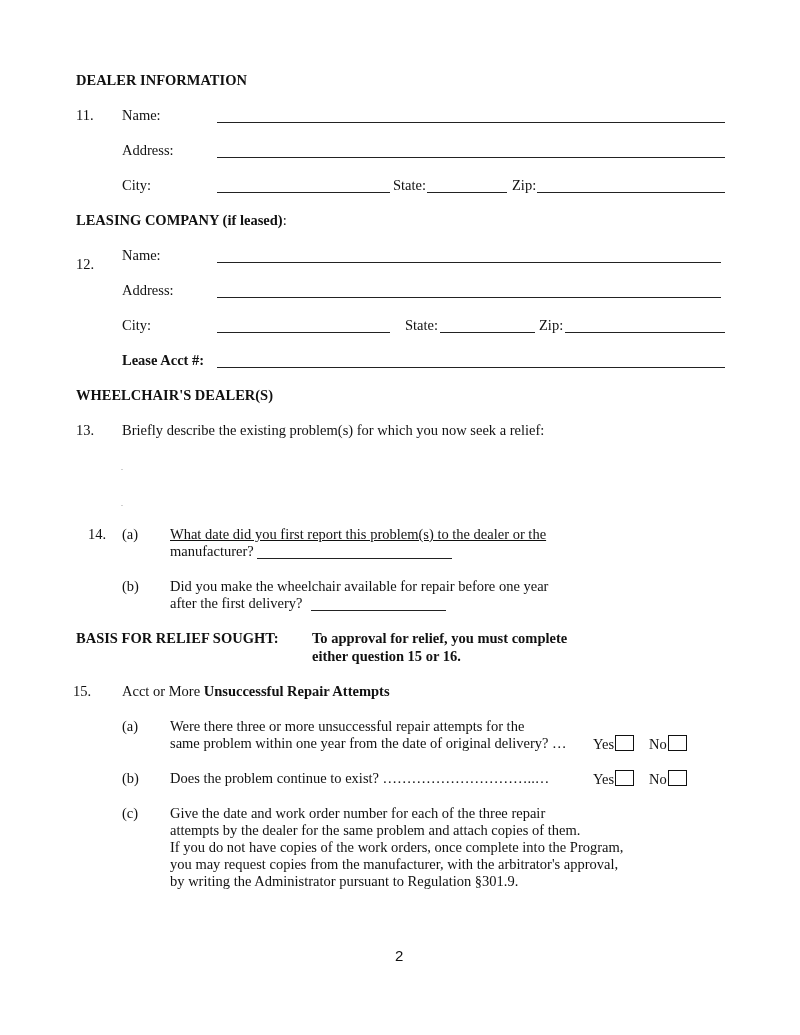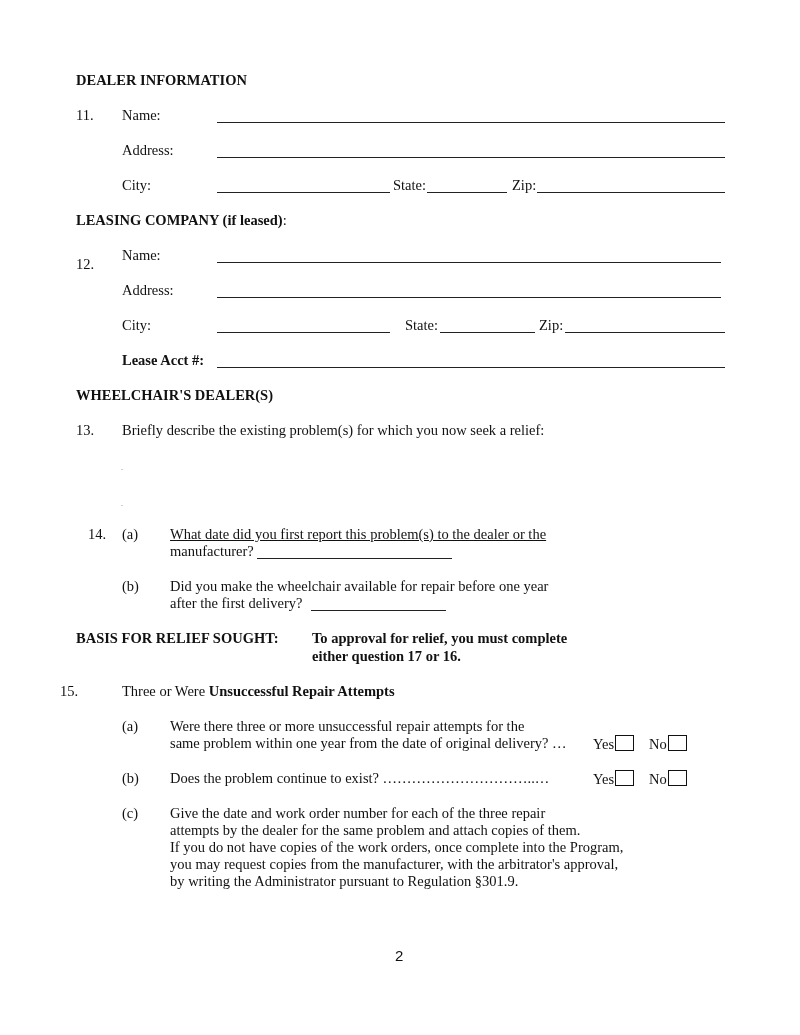--- a/index.html
+++ b/index.html
@@ -56,24 +56,24 @@
 <div class="abs" style="left:170px;top:543px;">manufacturer?</div>
 <div class="line" style="left:257px;top:558px;width:195px;"></div>
 
 <div class="abs" style="left:122px;top:578px;">(b)</div>
 <div class="abs" style="left:170px;top:578px;">Did you make the wheelchair available for repair before one year</div>
 <div class="abs" style="left:170px;top:595px;text-align:right;">after the first delivery?</div>
 <div class="line" style="left:311px;top:610px;width:135px;"></div>
 
 <div class="abs b" style="left:76px;top:630px;">BASIS FOR RELIEF SOUGHT:</div>
 <div class="abs b" style="left:312px;top:630px;">To approval for relief, you must complete</div>
-<div class="abs b" style="left:312px;top:648px;">either question 17 or 16.</div>
+<div class="abs b" style="left:312px;top:648px;">either question 15 or 16.</div>
 
-<div class="abs" style="left:60px;top:683px;">15.</div>
-<div class="abs" style="left:122px;top:683px;"><span>Three or Were </span><span class="b">Unsuccessful Repair Attempts</span></div>
+<div class="abs" style="left:73px;top:683px;">15.</div>
+<div class="abs" style="left:122px;top:683px;"><span>Acct or More </span><span class="b">Unsuccessful Repair Attempts</span></div>
 
 <div class="abs" style="left:122px;top:718px;">(a)</div>
 <div class="abs" style="left:170px;top:718px;">Were there three or more unsuccessful repair attempts for the</div>
 <div class="abs" style="left:170px;top:735px;">same problem within one year from the date of original delivery? …</div>
 <div class="abs" style="left:593px;top:735px;"><span>Yes</span><span class="box"></span></div>
 <div class="abs" style="left:649px;top:735px;"><span>No</span><span class="box"></span></div>
 
 <div class="abs" style="left:122px;top:770px;">(b)</div>
 <div class="abs" style="left:170px;top:770px;">Does the problem continue to exist? …………………………..…</div>
 <div class="abs" style="left:593px;top:770px;"><span>Yes</span><span class="box"></span></div>

